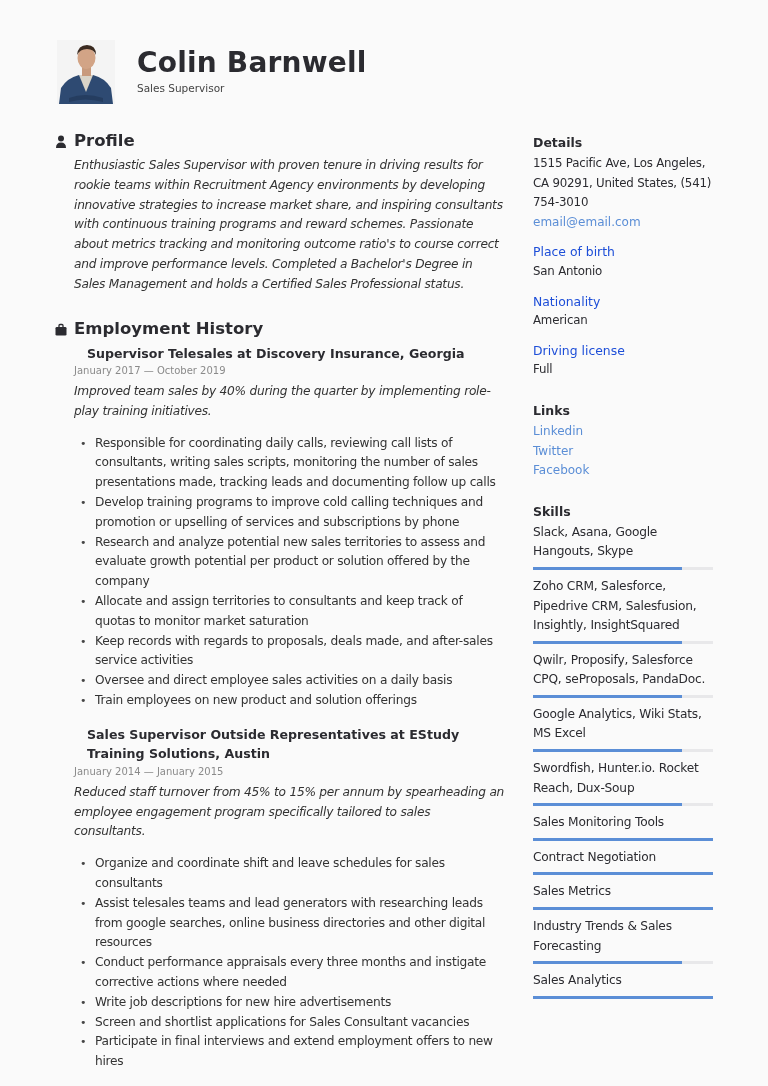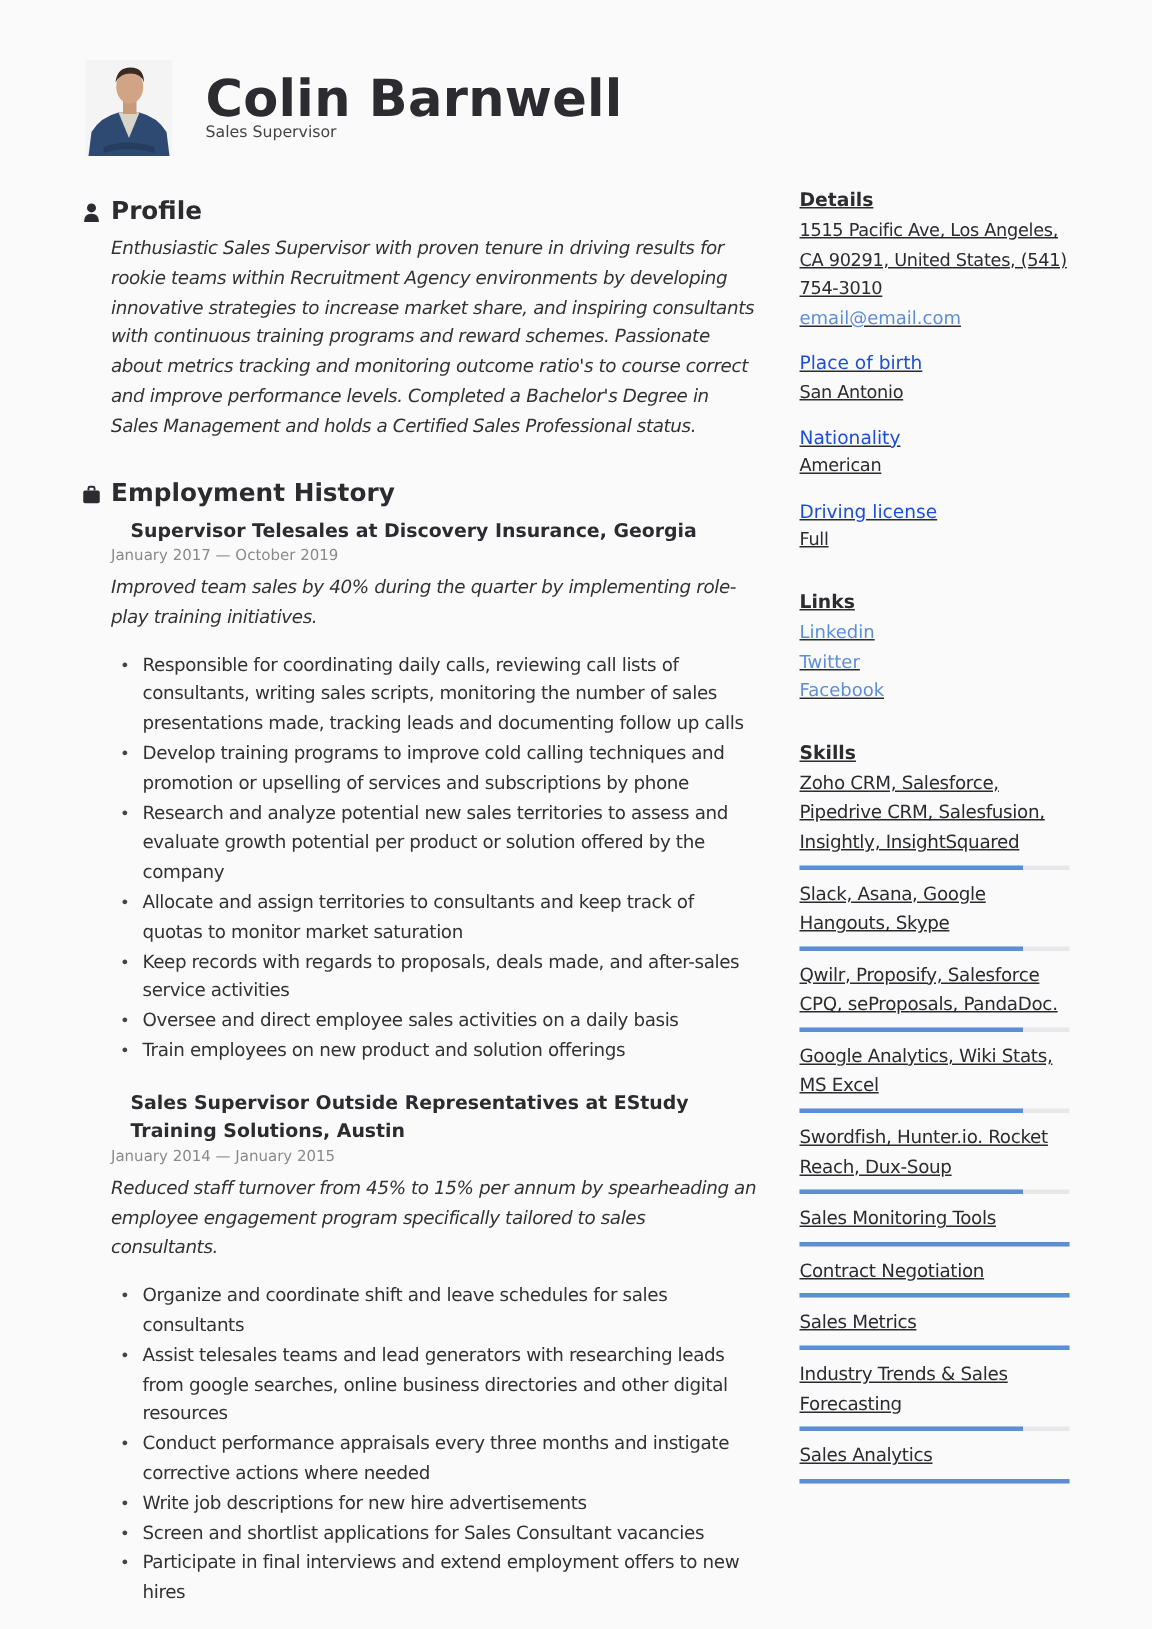--- a/index.html
+++ b/index.html
@@ -1,36 +1,36 @@
 <!DOCTYPE html>
 <html><head>
 <meta charset="utf-8">
 <style>
   * { box-sizing: border-box; margin: 0; padding: 0; }
   html, body { width: 768px; height: 1086px; background: #fafafa; overflow: hidden; }
   body { font-family: "DejaVu Sans", sans-serif; color: #2b2b2f; position: relative; }
 
   .header { position: absolute; left: 57px; top: 40px; height: 64px; }
   .avatar { position: absolute; left: 0; top: 0; width: 58px; height: 64px; }
-  .name { position: absolute; left: 80px; top: 6px; font-size: 34px; font-weight: bold; color: #2b2b30; white-space: nowrap; letter-spacing: 0.2px; }
+  .name { position: absolute; left: 80px; top: 6px; font-size: 28px; font-weight: bold; color: #2b2b30; white-space: nowrap; letter-spacing: 0.2px; }
   .subtitle { position: absolute; left: 80px; top: 42px; font-size: 10.5px; color: #444; white-space: nowrap; }
 
   .main { position: absolute; left: 55px; top: 131px; width: 450px; }
   .sec-head { position: relative; height: 24px; margin-bottom: 1px; }
   .sec-icon { position: absolute; left: 0; top: 4px; width: 12px; height: 14px; }
   .sec-title { position: absolute; left: 19px; top: 0; font-size: 16.5px; font-weight: bold; color: #2b2b30; white-space: nowrap; }
   .body-wrap { padding-left: 19px; }
   .italic { font-style: italic; font-size: 12.2px; line-height: 19.8px; color: #333; letter-spacing: -0.25px; }
   .job-title { font-size: 12.6px; font-weight: bold; color: #2b2b30; line-height: 19.5px; margin-left: 13px; }
   .job-dates { font-size: 10px; color: #8a8a8a; line-height: 16px; margin-bottom: 3px; }
   ul.bullets { list-style: none; margin-top: 12px; }
   ul.bullets li { position: relative; padding-left: 21px; font-size: 12.2px; line-height: 19.8px; color: #333; letter-spacing: -0.25px; }
   ul.bullets li::before { content: "•"; position: absolute; left: 6px; top: 0; font-size: 11px; color: #444; }
 
-  .side { position: absolute; left: 533px; top: 124px; width: 182px; text-decoration: underline; }
+  .side { position: absolute; left: 533px; top: 134px; width: 182px; }
   .side-h { font-size: 12.5px; font-weight: bold; color: #2b2b30; line-height: 18px; margin-bottom: 2px; }
   .side-t { font-size: 11.8px; line-height: 19.6px; color: #2b2b30; letter-spacing: -0.2px; }
   .side-l { font-size: 12px; line-height: 19.6px; color: #5b8ed6; }
   .side-lbl { font-size: 12.4px; line-height: 19.6px; color: #1d4ed8; margin-top: 10px; }
   .skill { margin-bottom: 7px; }
   .skill .side-t { font-size: 12.2px; }
   .bar-track { height: 3px; background: #e8e8ea; width: 180px; margin-top: 5px; position: relative; }
   .bar-fill { position: absolute; left: 0; top: 0; height: 3px; background: #5b8ed6; }
 </style>
 </head>
@@ -123,27 +123,27 @@
     <div class="side-h">Links</div>
     <div class="side-l">Linkedin</div>
     <div class="side-l">Twitter</div>
     <div class="side-l">Facebook</div>
   </section>
 
   <section style="margin-top:22px;">
     <div class="side-h">Skills</div>
     <div id="skills-list">
         <div class="skill">
-          <div class="side-t">Zoho CRM, Salesforce, Pipedrive CRM, Salesfusion, Insightly, InsightSquared</div>
+          <div class="side-t">Slack, Asana, Google Hangouts, Skype</div>
           <div class="bar-track">
             <div class="bar-fill" style="width: 83%; background: rgb(91, 142, 214);"></div>
           </div>
         </div>
         <div class="skill">
-          <div class="side-t">Slack, Asana, Google Hangouts, Skype</div>
+          <div class="side-t">Zoho CRM, Salesforce, Pipedrive CRM, Salesfusion, Insightly, InsightSquared</div>
           <div class="bar-track">
             <div class="bar-fill" style="width: 83%; background: rgb(91, 142, 214);"></div>
           </div>
         </div>
         <div class="skill">
           <div class="side-t">Qwilr, Proposify, Salesforce CPQ, seProposals, PandaDoc.</div>
           <div class="bar-track">
             <div class="bar-fill" style="width: 83%; background: rgb(91, 142, 214);"></div>
           </div>
         </div>

